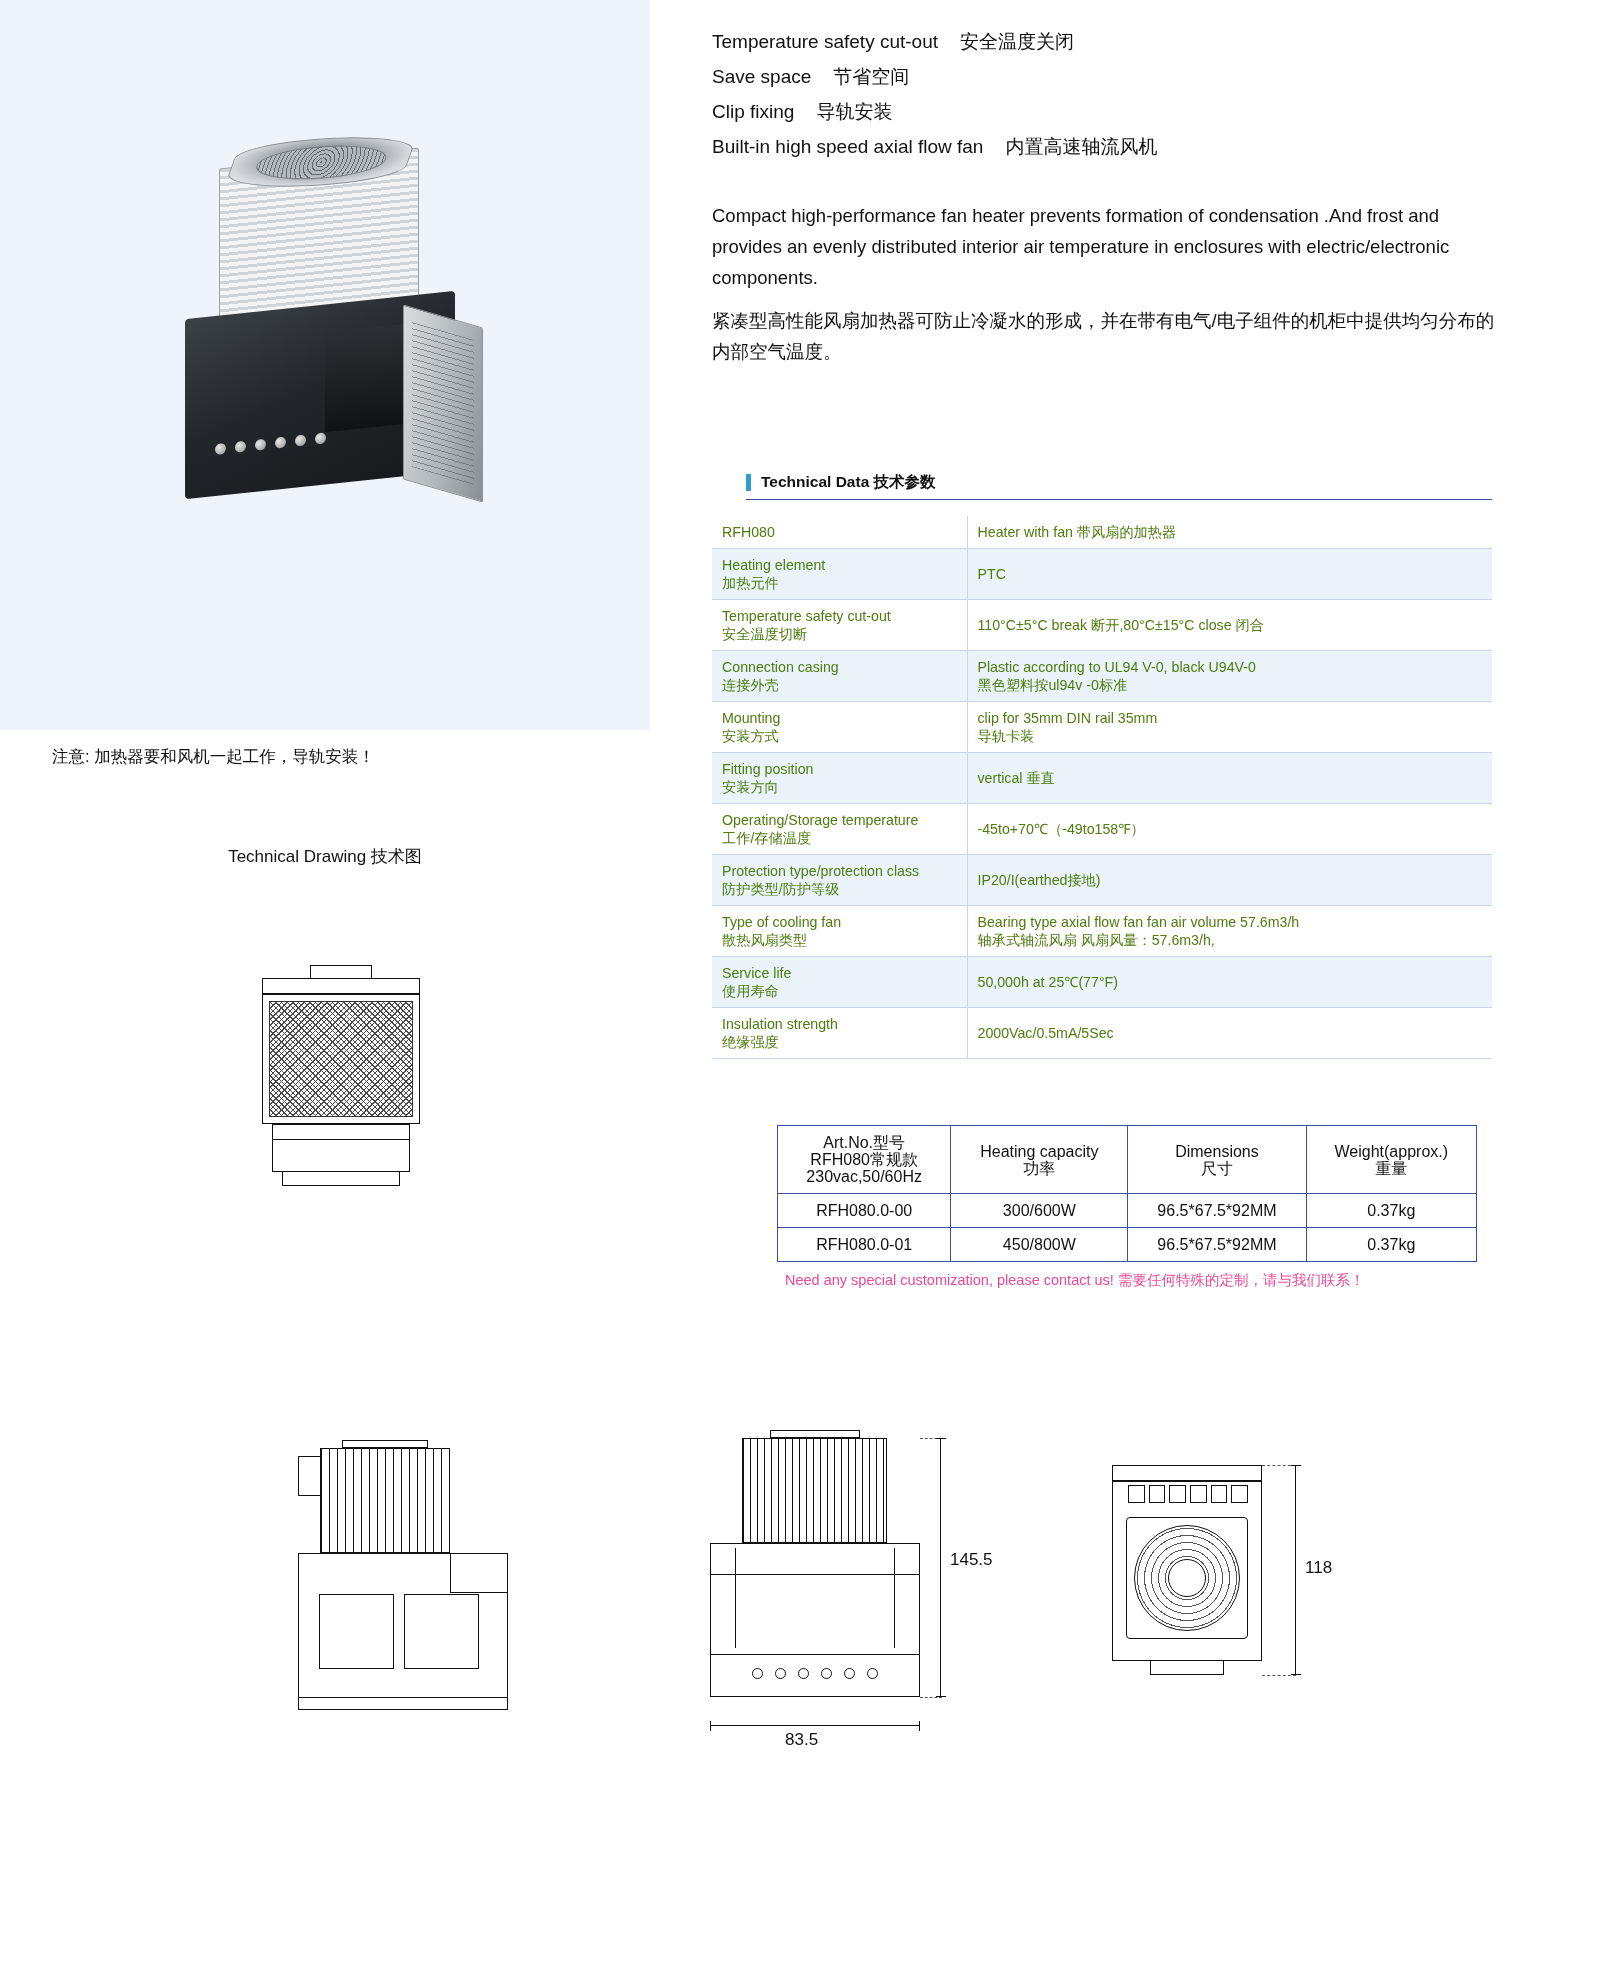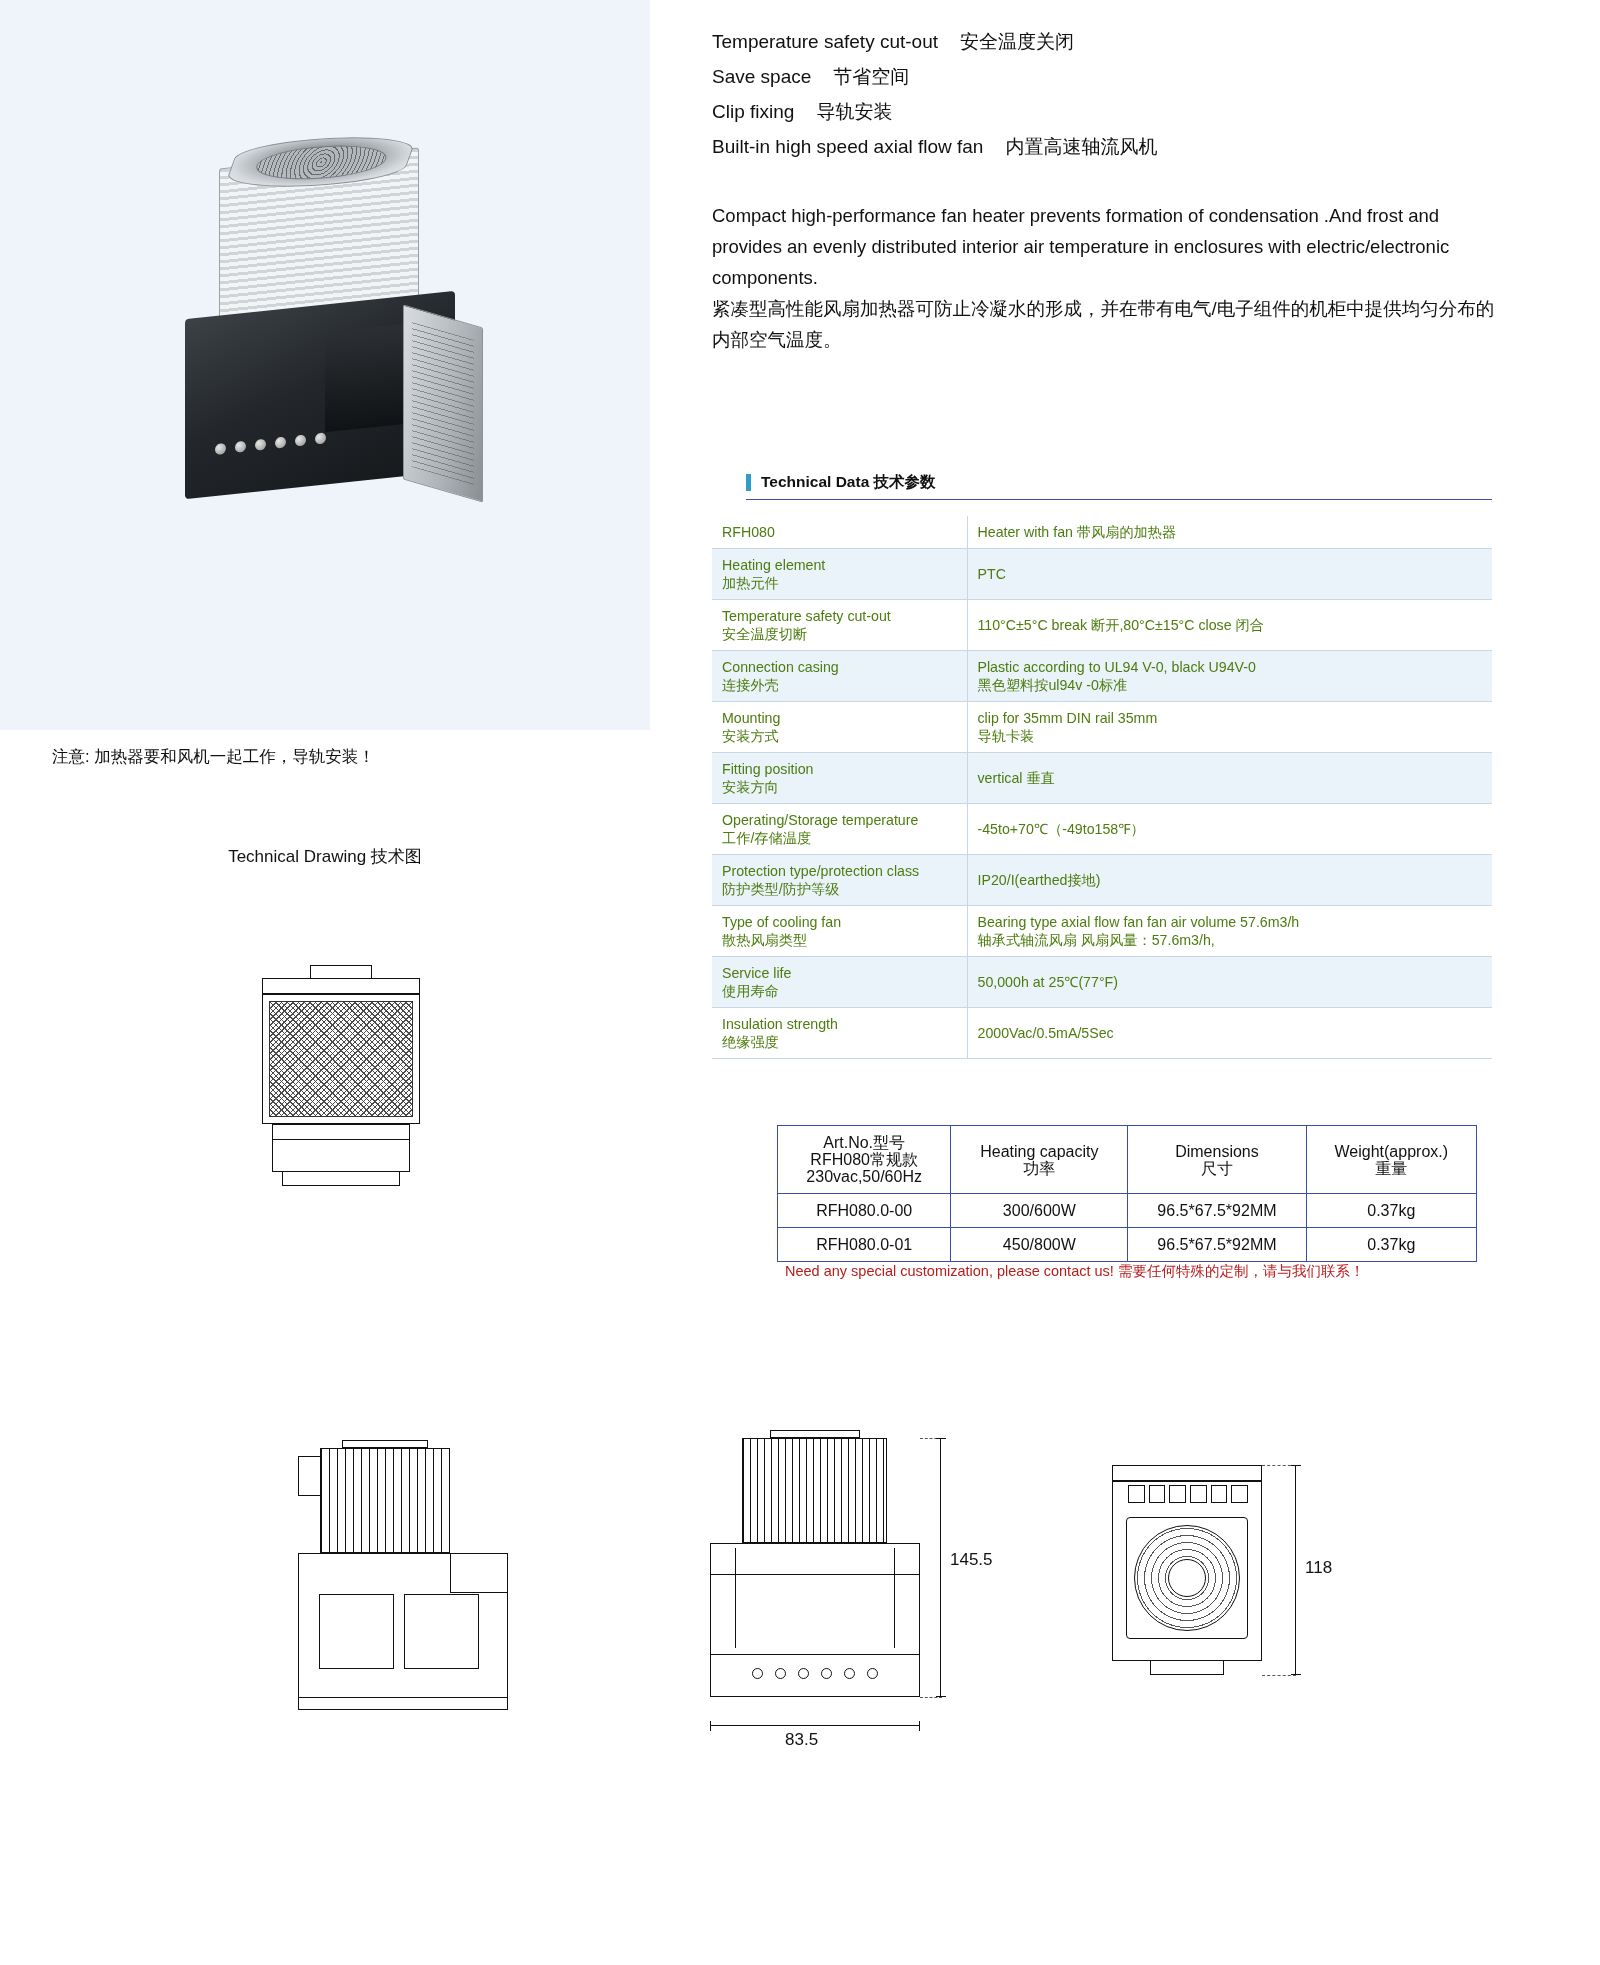--- a/index.html
+++ b/index.html
@@ -141,21 +141,21 @@
   }
   .bullets {
     position: absolute; left: 712px; top: 24px; width: 860px;
     font-size: 19px; line-height: 35px; color: #111;
   }
   .bullets .cn { margin-left: 22px; }
   .para {
     position: absolute; left: 712px; top: 200px; width: 800px;
     font-size: 18.5px; line-height: 31px; color: #111;
   }
-  .para-cn { margin-top: 0; }
+  .para-cn { margin-top: 12px; }
 
   
   .td-block { position: absolute; left: 712px; top: 472px; width: 780px; }
   .td-head {
     display: flex; align-items: center; gap: 10px;
     border-bottom: 1.5px solid #3a4fa0;
     padding-bottom: 6px;
     margin-left: 34px;
   }
   .td-bar { width: 5px; height: 17px; background: #2e9ec6; display: block; }
@@ -183,21 +183,21 @@
   }
   table.order th, table.order td {
     border: 1px solid #3a4fa0;
     padding: 8px 4px;
     font-weight: normal;
     line-height: 17px;
   }
   table.order th { height: 62px; }
   table.order td { height: 34px; }
   .order-note {
-    font-size: 14.5px; color: #b91c1c; padding-left: 8px;
+    margin-top: 9px; font-size: 14.5px; color: #ec4899; padding-left: 8px;
   }
 
   
   .bot-left { position: absolute; left: 290px; top: 1440px; width: 260px; height: 330px; }
   .bl-fins {
     position: absolute; left: 30px; top: 8px; width: 130px; height: 105px;
     border: 1.3px solid #111; background: #fff;
     background-image: repeating-linear-gradient(to right, #111 0px, #111 1px, transparent 1px, transparent 8px);
   }
   .bl-fin-cap { position: absolute; left: 52px; top: 0; width: 86px; height: 8px; border: 1.3px solid #111; background: #fff; }

